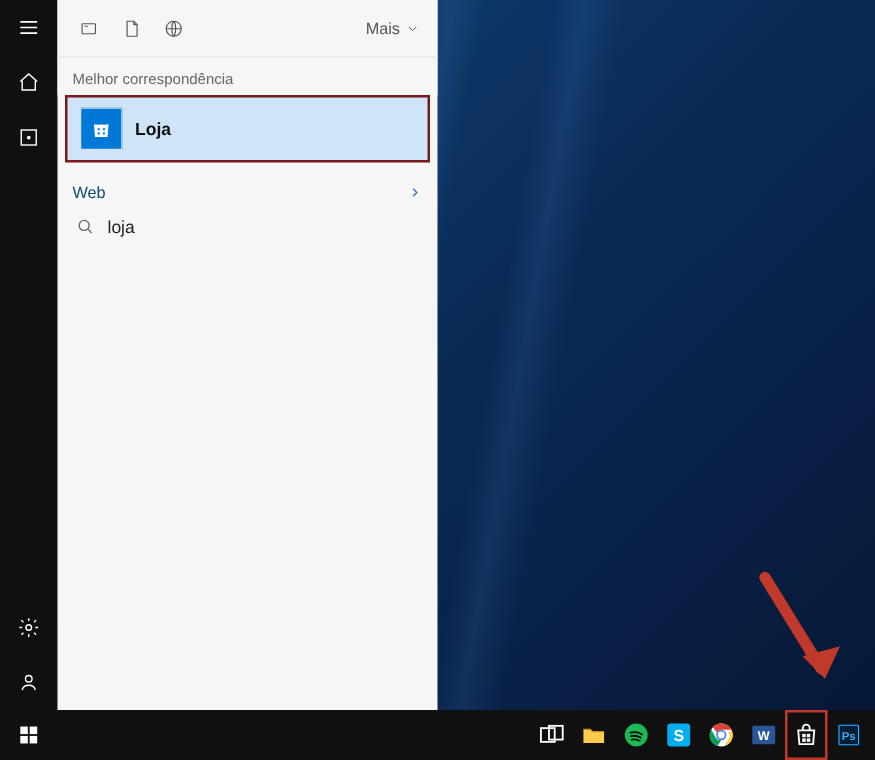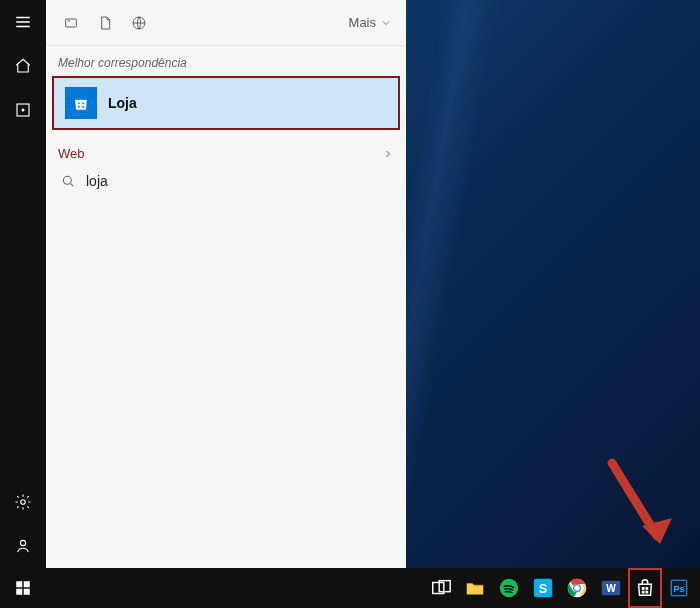--- a/index.html
+++ b/index.html
@@ -25,50 +25,50 @@
     color:#fff;
   }
   .sidebar .top { display:flex; flex-direction:column; align-items:center; gap:0; width:100%; }
   .sidebar .bottom { margin-top:auto; display:flex; flex-direction:column; align-items:center; width:100%; }
   .side-item { width:46px; height:44px; display:flex; align-items:center; justify-content:center; cursor:pointer; }
   .side-item svg { width:18px; height:18px; fill:none; stroke:#fff; stroke-width:1.5; }
   .side-item.hamburger svg { stroke-width:1.8; }
 
   
   .panel {
-    position:absolute; left:46px; top:0; width:360px; bottom:40px;
+    position:absolute; left:46px; top:0; width:304px; bottom:40px;
     background:#f6f6f6; display:flex; flex-direction:column;
   }
   .panel-header {
     height:46px; display:flex; align-items:center; padding:0 8px;
     background:#f6f6f6; border-bottom:1px solid #e5e5e5;
   }
   .filter-icons { display:flex; gap:0; }
   .filter-btn { width:34px; height:34px; display:flex; align-items:center; justify-content:center; cursor:pointer;}
   .filter-btn svg { width:16px; height:16px; stroke:#555; fill:none; stroke-width:1.4; }
   .more { margin-left:auto; display:flex; align-items:center; gap:4px; cursor:pointer; color:#555; font-size:13px; padding-right:6px;}
   .more svg { width:12px; height:12px; stroke:#555; fill:none; stroke-width:1.6; }
 
-  .section-label { font-size:12px; color:#666; padding:10px 12px 6px; background:#f6f6f6;font-style:italic; }
+  .section-label { font-size:12px; color:#666; padding:10px 12px 6px; background:#f6f6f6; }
 
   .best-match {
     display:flex; align-items:center; gap:10px; padding:8px 10px;
     background:#cfe4f7; border:2px solid #7b1a1a; cursor:pointer; margin:0 6px 6px;
   }
   .best-match .app-icon {
     width:34px; height:34px; background:#0078d7; display:flex; align-items:center; justify-content:center;
     border:1px solid #cfe0ee;
   }
   .best-match .app-icon svg { width:20px; height:20px; fill:#fff; stroke:#fff; }
   .best-match .txt .title { font-size:14px; color:#111; font-weight:600;}
   .best-match .txt .sub { font-size:11.5px; color:#555; }
 
   .web-header {
     display:flex; justify-content:space-between; align-items:center;
-    padding:10px 12px 4px; font-size:13px; color:#7f1d1d; cursor:pointer;
+    padding:10px 12px 4px; font-size:13px; color:#0c4a6e; cursor:pointer;
   }
   .web-header svg { width:12px; height:12px; stroke:#2a6bbf; fill:none; stroke-width:2; }
 
   .web-item {
     display:flex; align-items:center; gap:10px; padding:8px 14px; cursor:pointer;
     font-size:14px; color:#222;
   }
   .web-item svg { width:16px; height:16px; stroke:#666; fill:none; stroke-width:1.6; }
 
   

